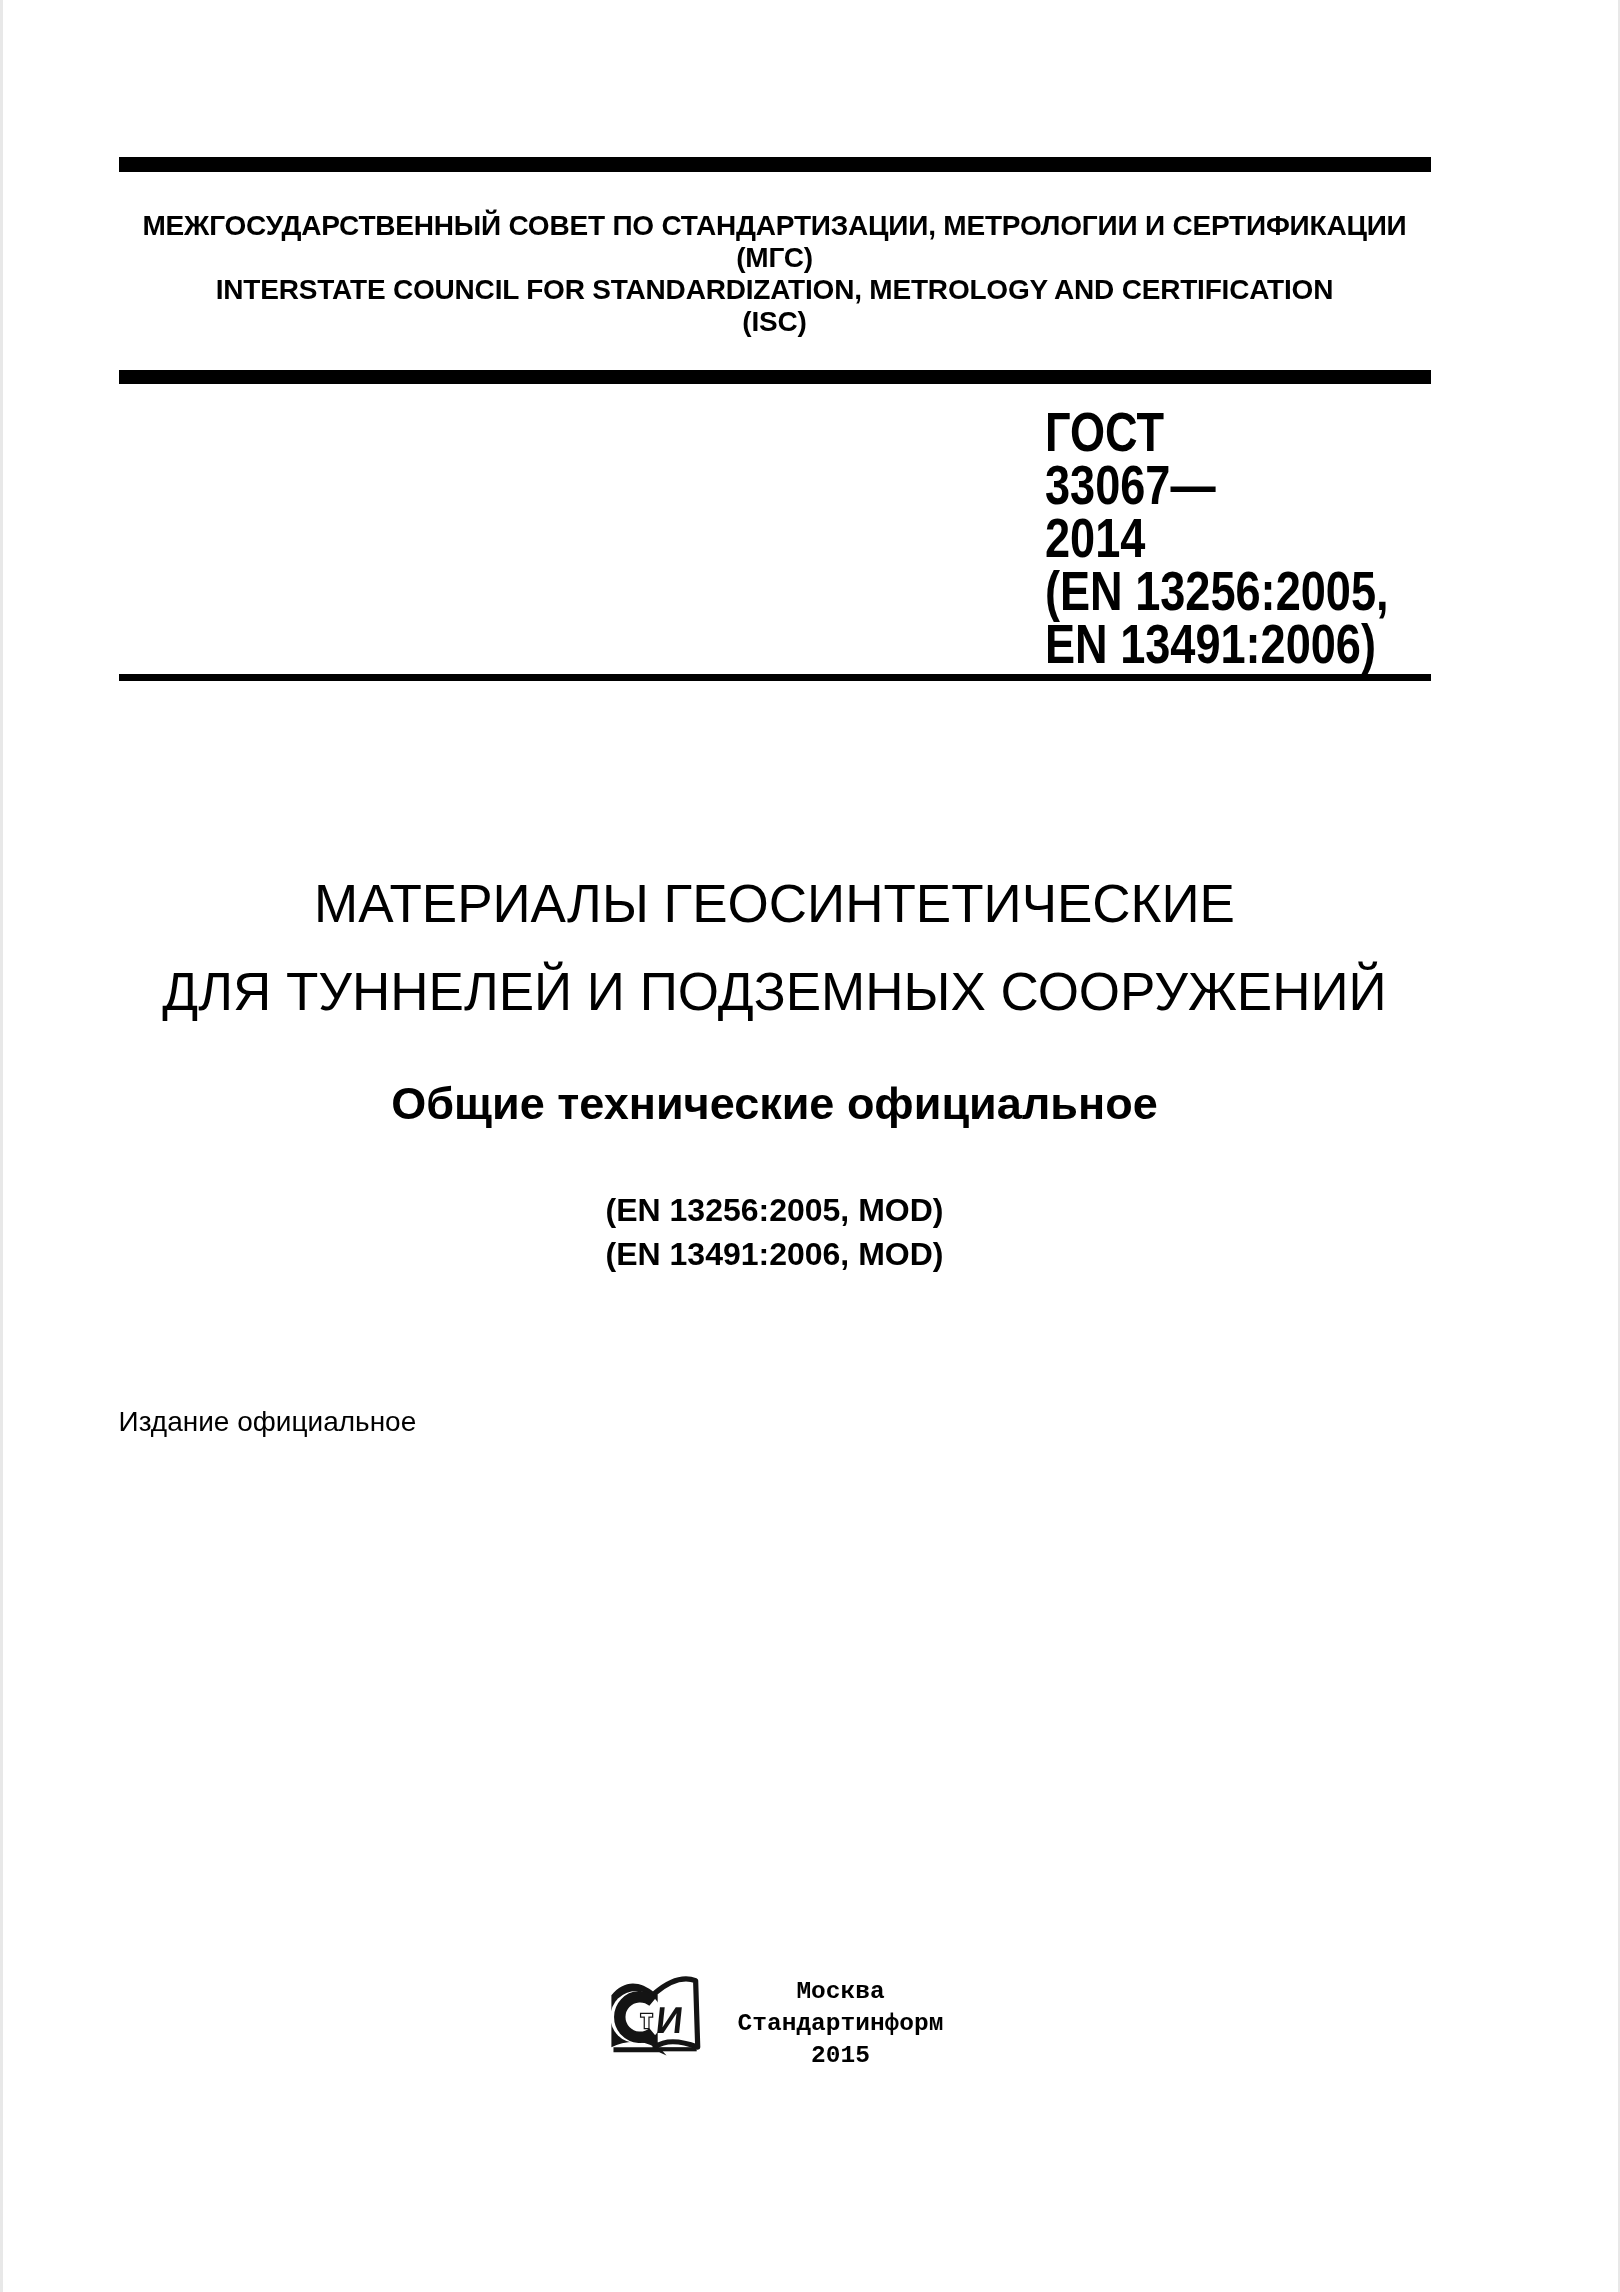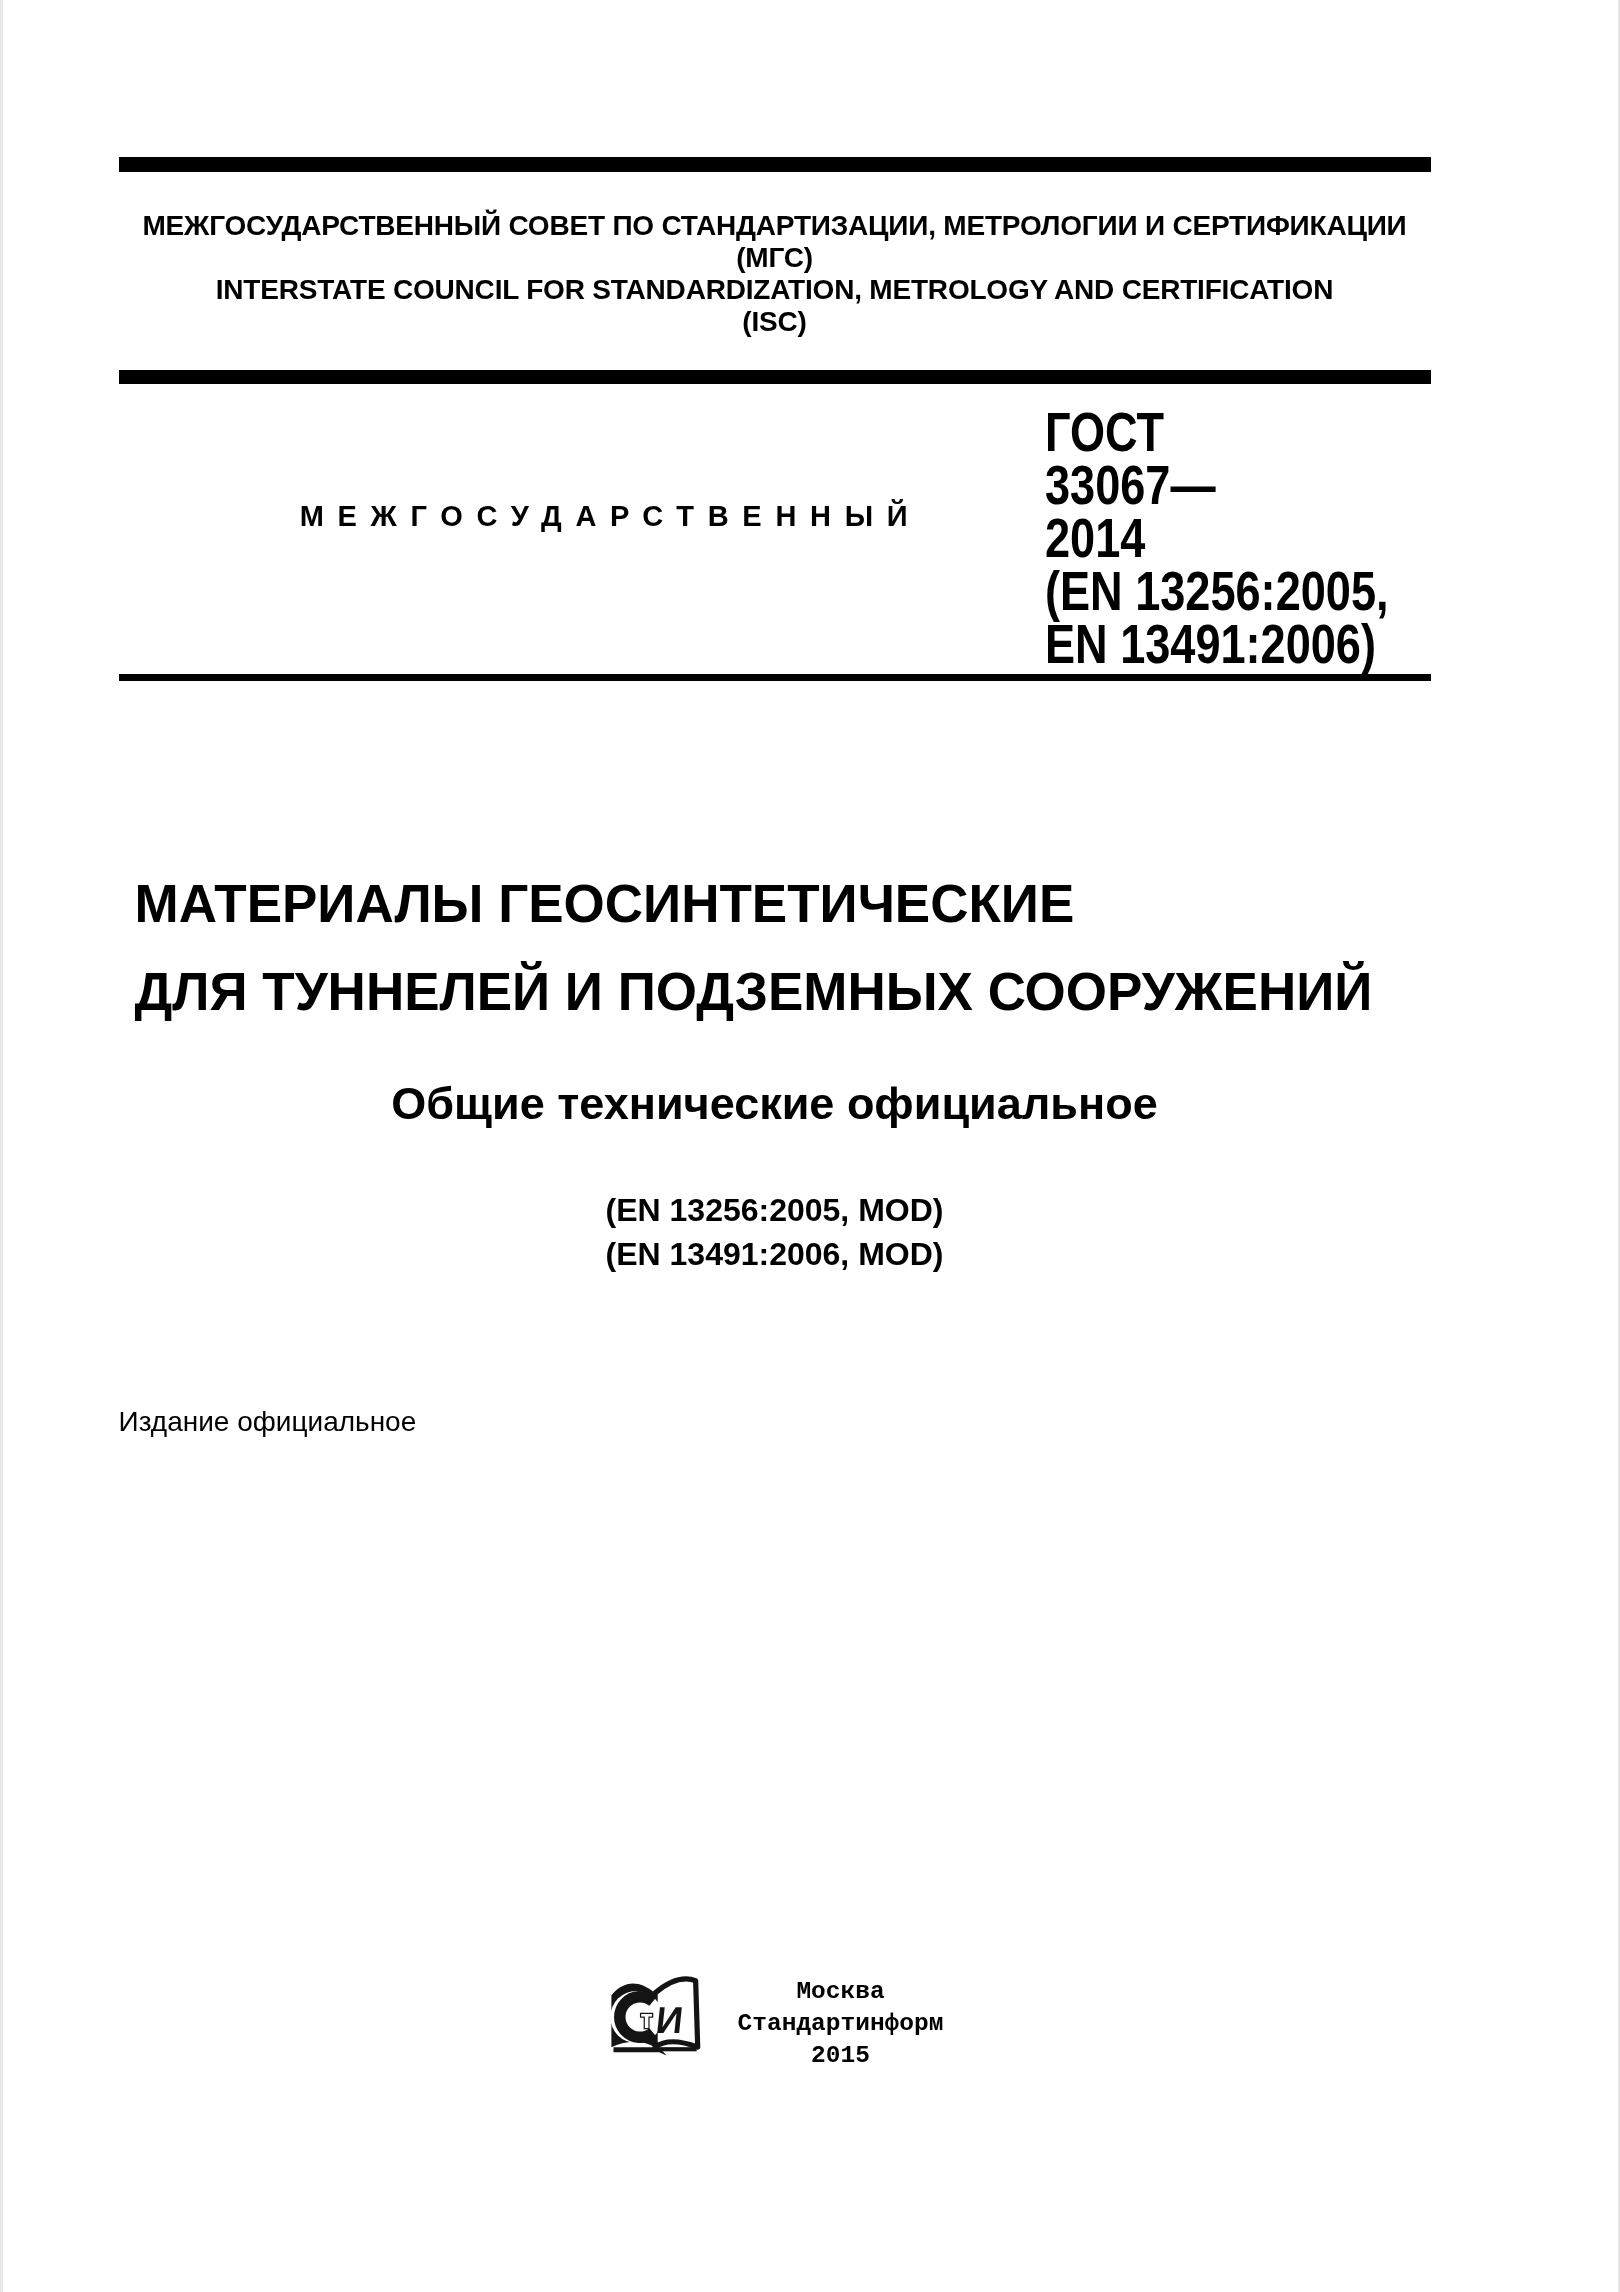--- a/index.html
+++ b/index.html
@@ -27,22 +27,22 @@
     text-align:center;font-weight:bold;font-size:29px;line-height:56px;
     letter-spacing:13.7px;
   }
   .banner-right{
     position:absolute;left:1042px;top:406px;width:549px;
     font-weight:bold;font-size:55px;line-height:53px;
     transform:scaleX(0.82);transform-origin:left top;
     letter-spacing:0px;white-space:nowrap;
   }
   .doc-title{
-    position:absolute;left:132px;top:860px;width:1312px;
-    font-weight:bold;font-size:53px;line-height:88px;
+    position:absolute;left:116px;top:860px;width:1312px;
+    text-align:center;font-weight:normal;font-size:53px;line-height:88px;
   }
   .doc-subtitle{
     position:absolute;left:116px;top:1078px;width:1312px;
     text-align:center;font-weight:bold;font-size:45px;line-height:51px;
   }
   .mod-refs{
     position:absolute;left:116px;top:1188px;width:1312px;
     text-align:center;font-weight:bold;font-size:32px;line-height:44px;
   }
   .edition{
@@ -67,21 +67,20 @@
   <div class="council">
     <div>МЕЖГОСУДАРСТВЕННЫЙ СОВЕТ ПО СТАНДАРТИЗАЦИИ, МЕТРОЛОГИИ И СЕРТИФИКАЦИИ</div>
     <div>(МГС)</div>
     <div>INTERSTATE COUNCIL FOR STANDARDIZATION, METROLOGY AND CERTIFICATION</div>
     <div>(ISC)</div>
   </div>
 
   <div class="rule mid"></div>
 
   <div class="banner-left">
-    <div>МЕЖГОСУДАРСТВЕННЫЙ</div>
   </div>
 
   <div class="banner-right">
     <div>ГОСТ</div>
     <div>33067—</div>
     <div>2014</div>
     <div>(EN 13256:2005,</div>
     <div>EN 13491:2006)</div>
   </div>
 

